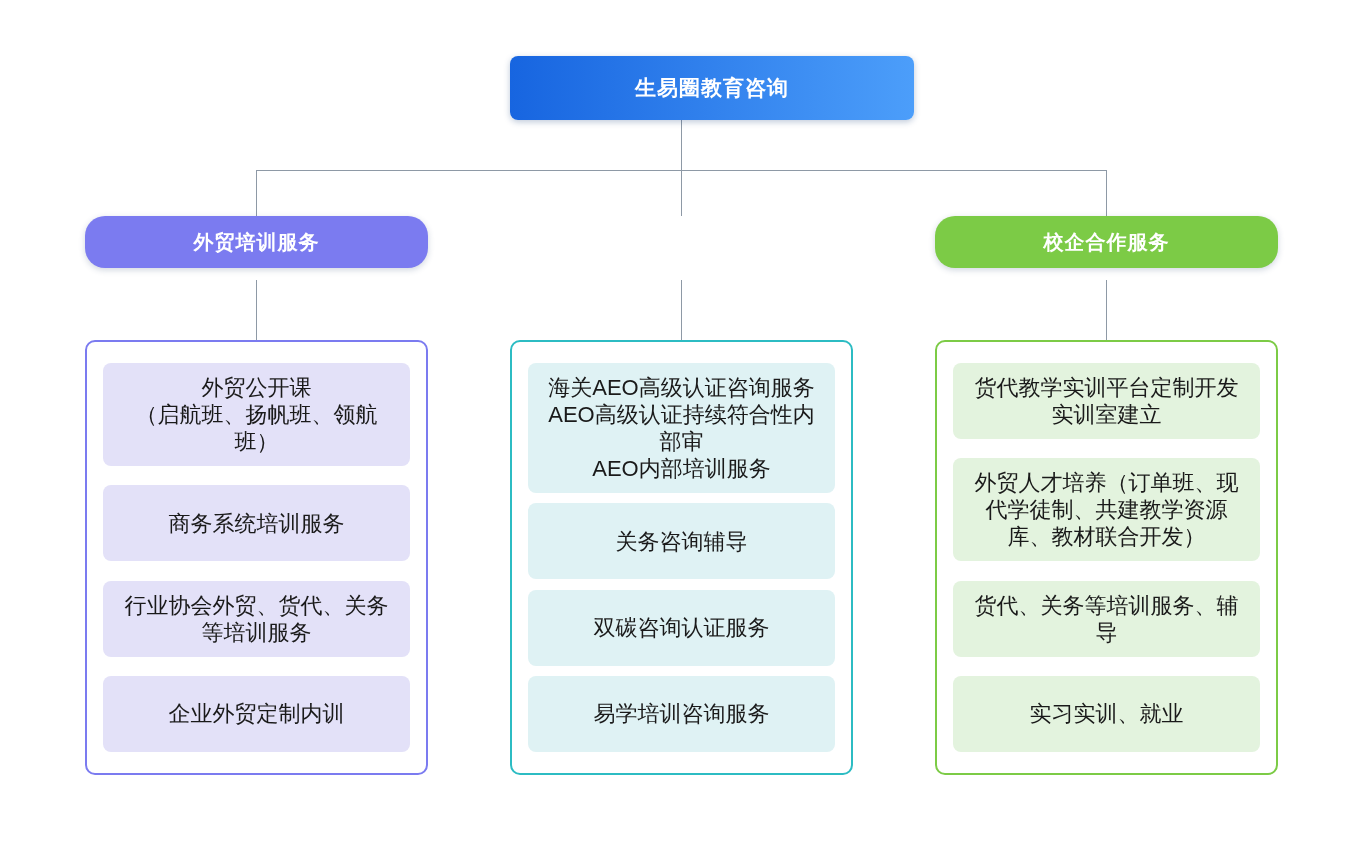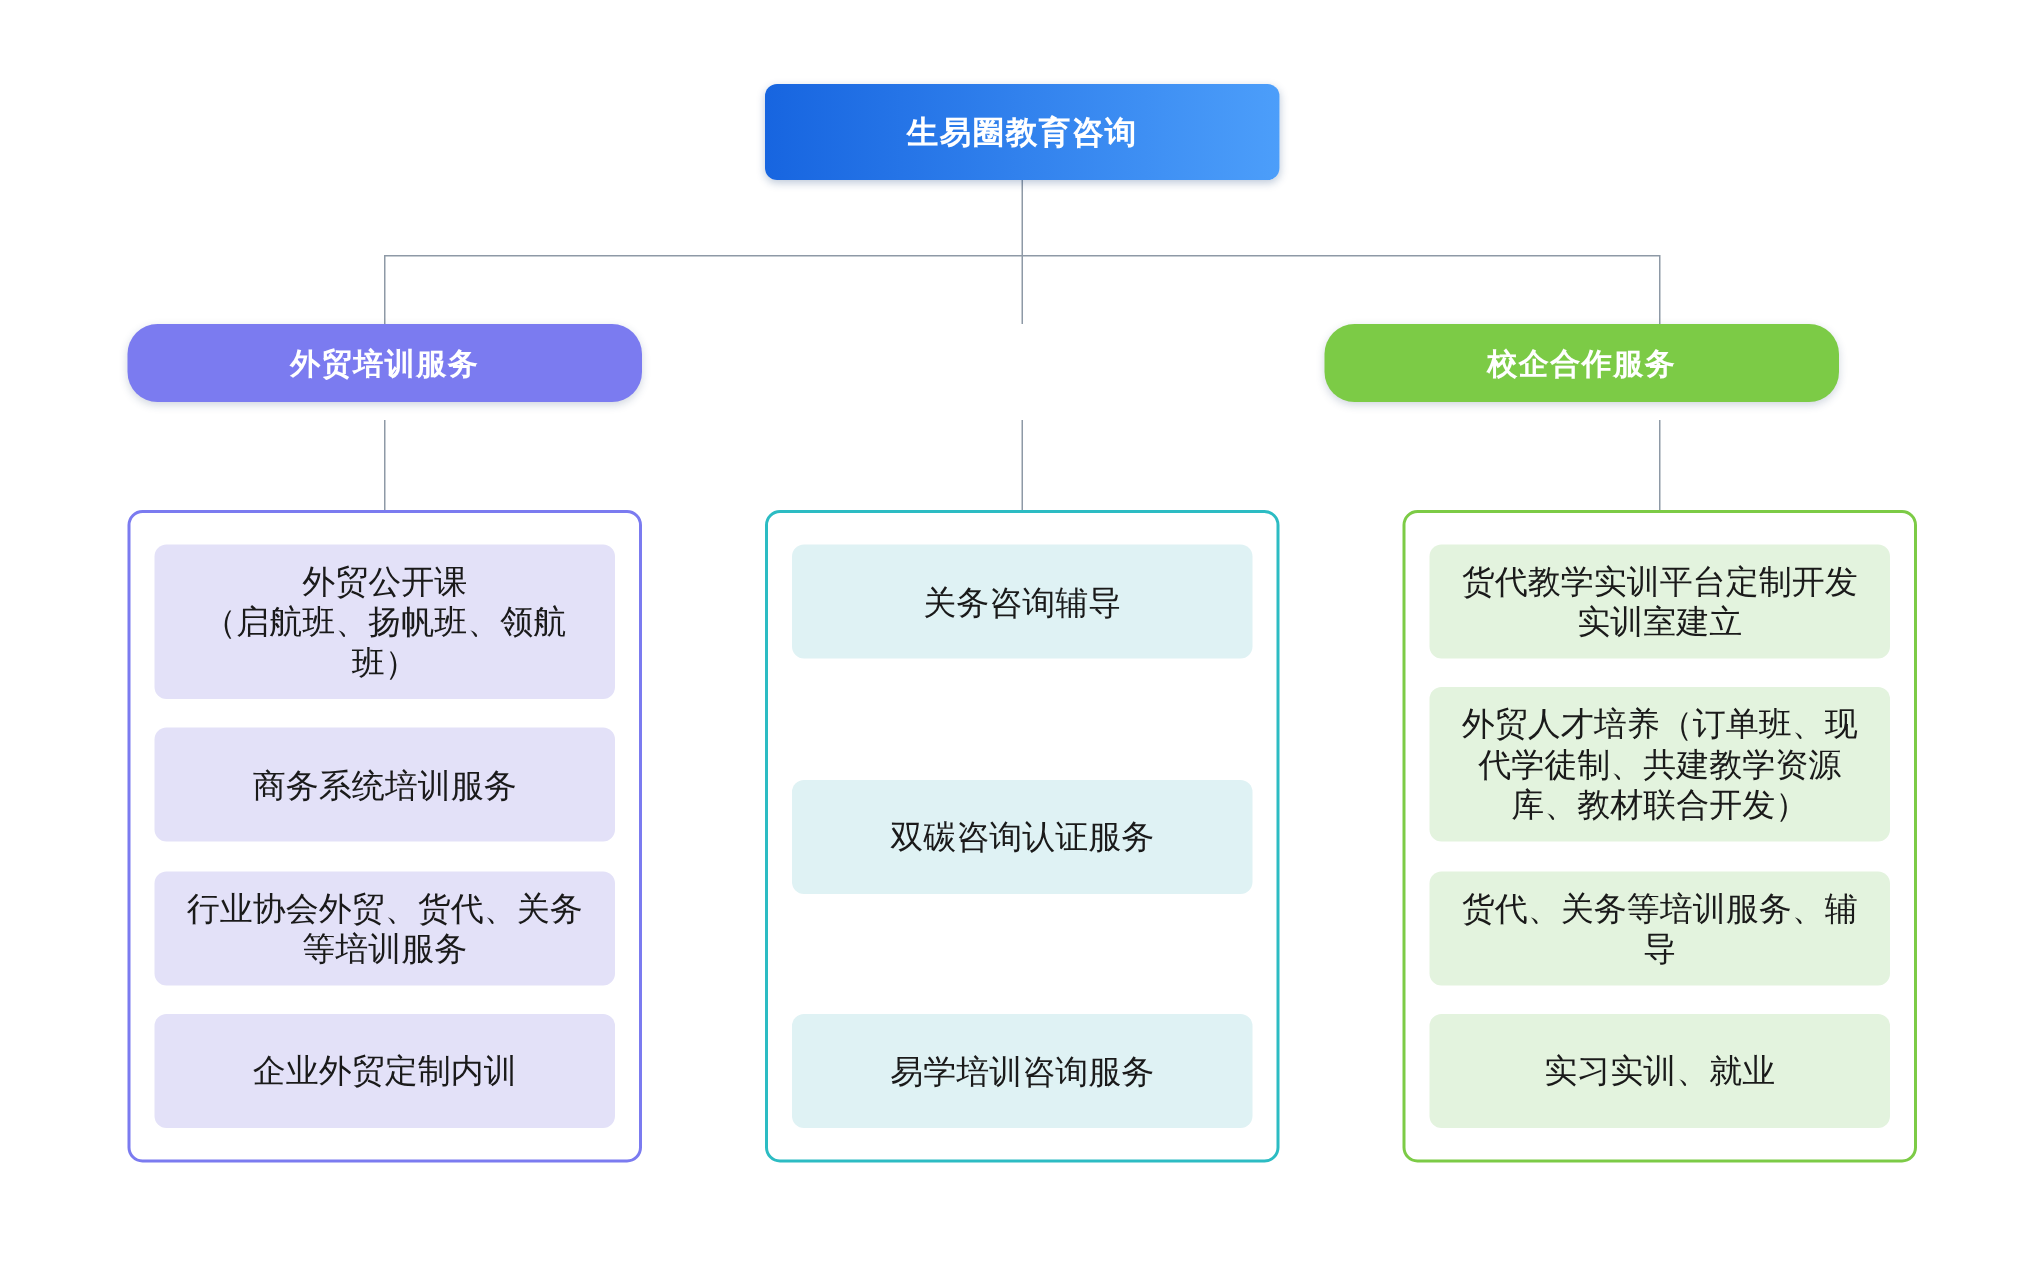--- a/index.html
+++ b/index.html
@@ -20,21 +20,21 @@
     position: absolute;
     background: #8E99A6;
   }
   .v { width: 1.5px; }
   .h { height: 1.5px; }
 
   
   .root-node {
     position: absolute;
     left: 510px; top: 56px;
-    width: 343px; height: 64px;
+    width: 404px; height: 64px;
     border-radius: 8px;
     background: linear-gradient(90deg, #1765E0 0%, #4C9EFA 100%);
     color: #ffffff;
     font-size: 21px;
     font-weight: bold;
     display: flex; align-items: center; justify-content: center;
     box-shadow: 0 2px 6px rgba(20, 60, 120, 0.28);
     letter-spacing: 1px;
   }
 
@@ -46,21 +46,21 @@
     border-radius: 20px;
     color: #ffffff;
     font-size: 20px;
     font-weight: bold;
     display: flex; align-items: center; justify-content: center;
     box-shadow: 0 2px 6px rgba(40, 70, 110, 0.22);
     letter-spacing: 1px;
   }
   .header-trade   { left: 85px;  background: #7B7BF0; }
   .header-consult { left: 510px; background: #25B6BD; }
-  .header-school  { left: 883px; background: #7CCB46; }
+  .header-school  { left: 935px; background: #7CCB46; }
 
   
   .branch-container {
     position: absolute;
     top: 340px;
     width: 343px; height: 435px;
     box-sizing: border-box;
     border-radius: 10px;
     border: 2px solid;
     background: #ffffff;
@@ -111,20 +111,23 @@
 
   <div class="branch-container container-trade">
     <div class="card card-trade">外贸公开课
 （启航班、扬帆班、领航班）</div>
     <div class="card card-trade">商务系统培训服务</div>
     <div class="card card-trade">行业协会外贸、货代、关务等培训服务</div>
     <div class="card card-trade">企业外贸定制内训</div>
   </div>
 
   <div class="branch-container container-consult">
+    <div class="card card-consult">海关AEO高级认证咨询服务
+AEO高级认证持续符合性内部审
+AEO内部培训服务</div>
     <div class="card card-consult">关务咨询辅导</div>
     <div class="card card-consult">双碳咨询认证服务</div>
     <div class="card card-consult">易学培训咨询服务</div>
   </div>
 
   <div class="branch-container container-school">
     <div class="card card-school">货代教学实训平台定制开发
 实训室建立</div>
     <div class="card card-school">外贸人才培养（订单班、现代学徒制、共建教学资源库、教材联合开发）</div>
     <div class="card card-school">货代、关务等培训服务、辅导</div>

